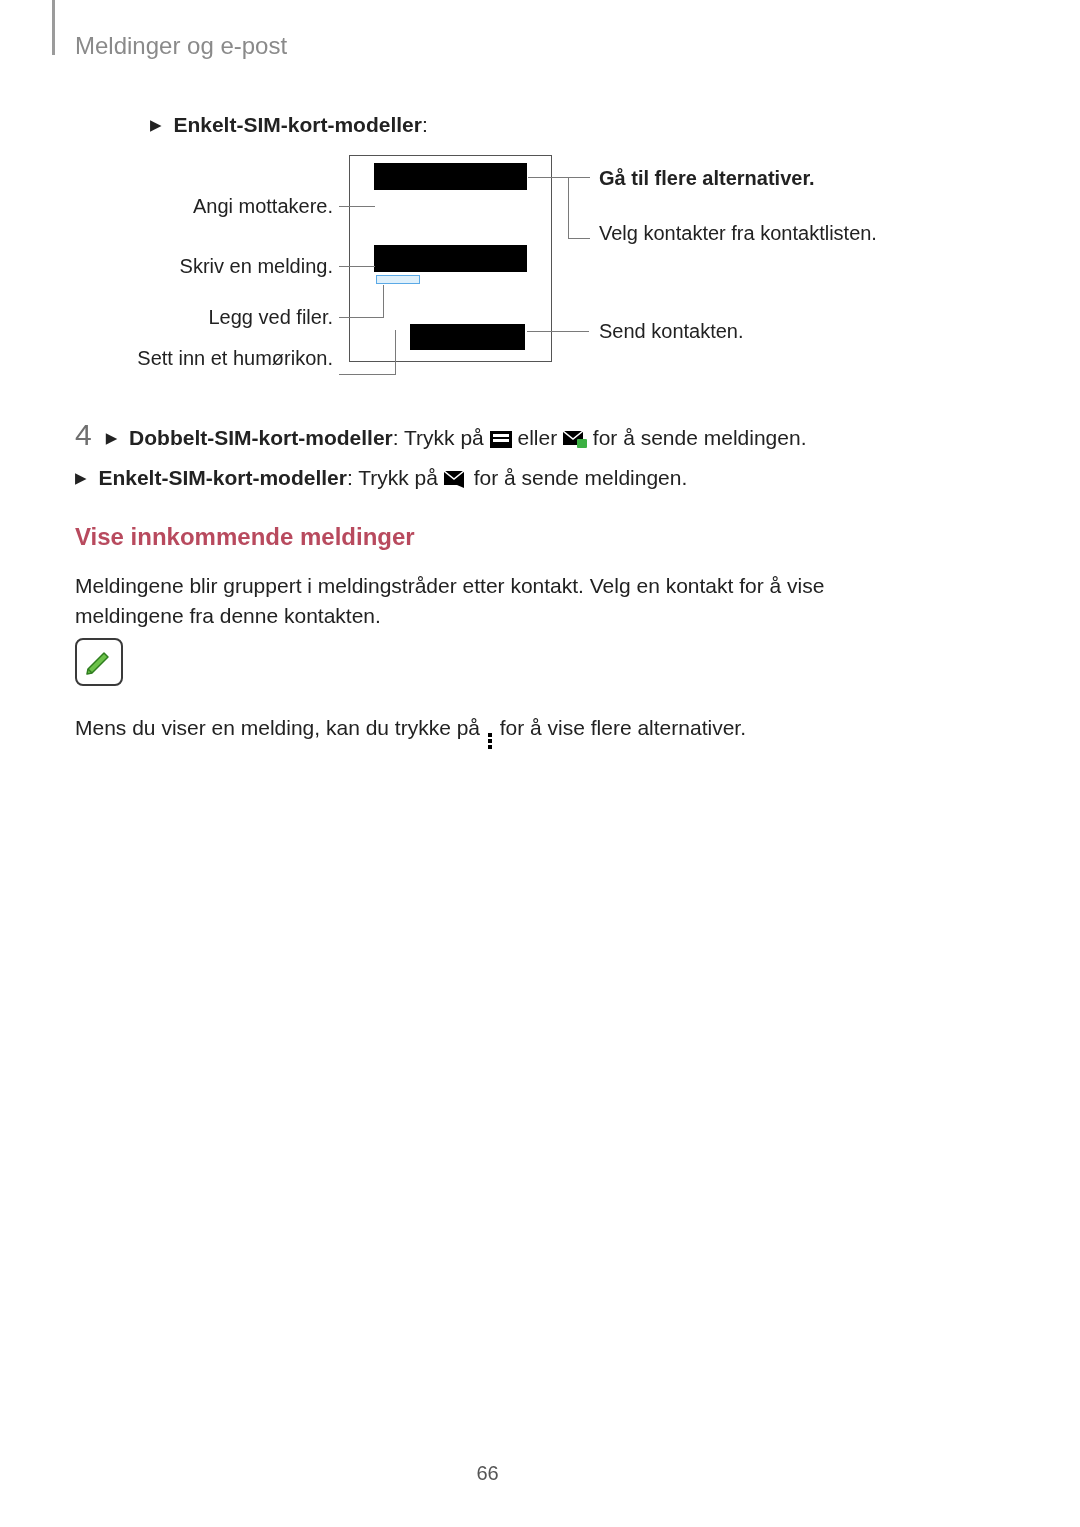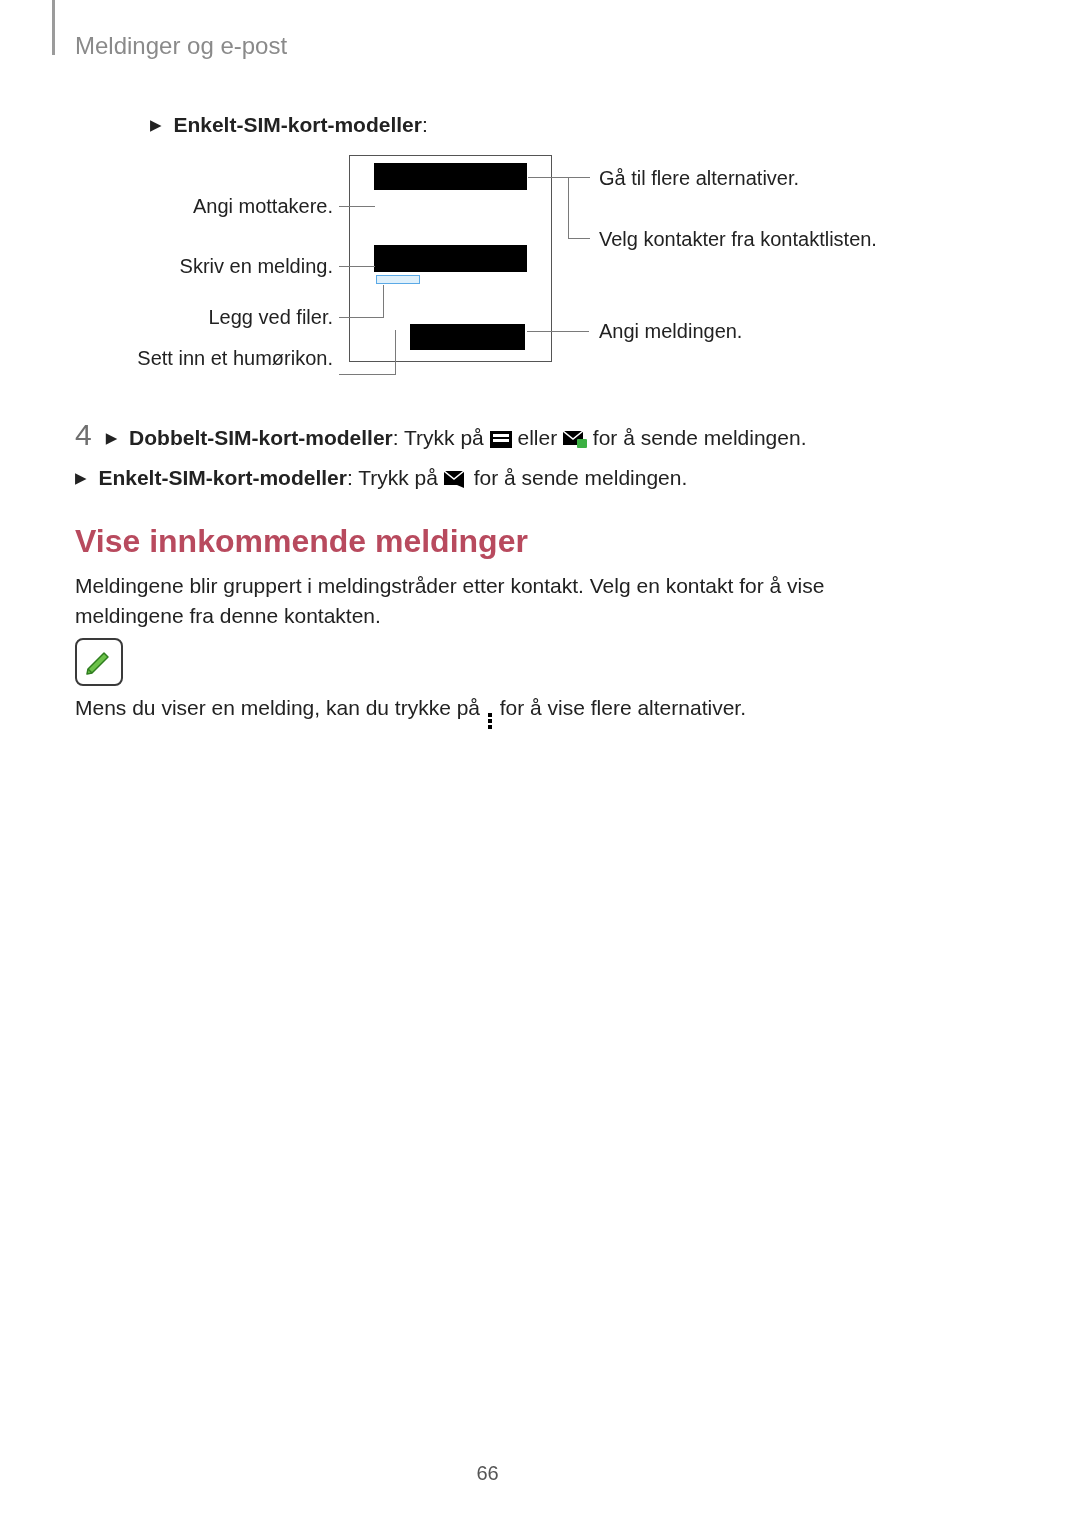--- a/index.html
+++ b/index.html
@@ -112,22 +112,22 @@
     background: #7a7a7a;
   }
   .call-line.h { height: 1px; }
   .call-line.v { width: 1px; }
   
   .l-angi { left: -15px; top: 40px; text-align: right; width: 218px; }
   .l-skriv { left: -15px; top: 100px; text-align: right; width: 218px; }
   .l-legg { left: -15px; top: 151px; text-align: right; width: 218px; }
   .l-humor { left: -15px; top: 192px; text-align: right; width: 218px; }
   
-  .r-more { left: 469px; top: 12px; }
-  .r-contacts { left: 469px; top: 73px; }
+  .r-more { left: 469px; top: 12px; font-weight: bold; }
+  .r-contacts { left: 469px; top: 67px; }
   .r-send { left: 469px; top: 165px; }
   
   .ln-angi-h { left: 209px; top: 51px; width: 36px; }
   .ln-skriv-h { left: 209px; top: 111px; width: 36px; }
   .ln-legg-h { left: 209px; top: 162px; width: 44px; }
   .ln-legg-v { left: 253px; top: 130px; height: 33px; }
   .ln-humor-h { left: 209px; top: 219px; width: 56px; }
   .ln-humor-v { left: 265px; top: 175px; height: 45px; }
   
   .ln-more-h { left: 398px; top: 22px; width: 62px; }
@@ -152,21 +152,21 @@
   }
   .inline-icon {
     display: inline-block;
     vertical-align: -3px;
   }
   .inline-icon svg { display: block; }
   .h2 {
     position: absolute;
     left: 75px;
     top: 523px;
-    font-size: 32px;
+    font-size: 24px;
     font-weight: 700;
     color: #b84a5e;
     text-align: right;
   }
   .para {
     position: absolute;
     left: 75px;
     top: 571px;
     right: 70px;
     font-size: 21px;
@@ -187,21 +187,21 @@
     border: 2.5px solid #3a3a3a;
     border-radius: 8px;
     display: flex;
     align-items: center;
     justify-content: center;
     flex-shrink: 0;
   }
   .para2 {
     position: absolute;
     left: 75px;
-    top: 693px;
+    top: 713px;
     right: 70px;
     font-size: 21px;
     line-height: 1.45;
   }
   .dots-icon {
     display: inline-flex;
     flex-direction: column;
     gap: 2px;
     vertical-align: -2px;
     margin: 0 2px;
@@ -253,21 +253,21 @@
     <div class="call-line h ln-humor-h"></div>
     <div class="call-line v ln-humor-v"></div>
 
     <div class="call-label r-more">Gå til flere alternativer.</div>
     <div class="call-line h ln-more-h"></div>
 
     <div class="call-label r-contacts">Velg kontakter fra kontaktlisten.</div>
     <div class="call-line v ln-cont-v"></div>
     <div class="call-line h ln-cont-d"></div>
 
-    <div class="call-label r-send">Angi meldingen.</div>
+    <div class="call-label r-send">Send kontakten.</div>
     <div class="call-line h ln-send-h"></div>
   </div>
 
   <div class="section4">
     <div class="step4-row">
       <span class="step-marker">4</span>
       <span class="step4-text">
         <span class="tri">▶</span>
         <span class="bold">Dobbelt-SIM-kort-modeller</span><span>: Trykk på </span>
         <span class="inline-icon">

